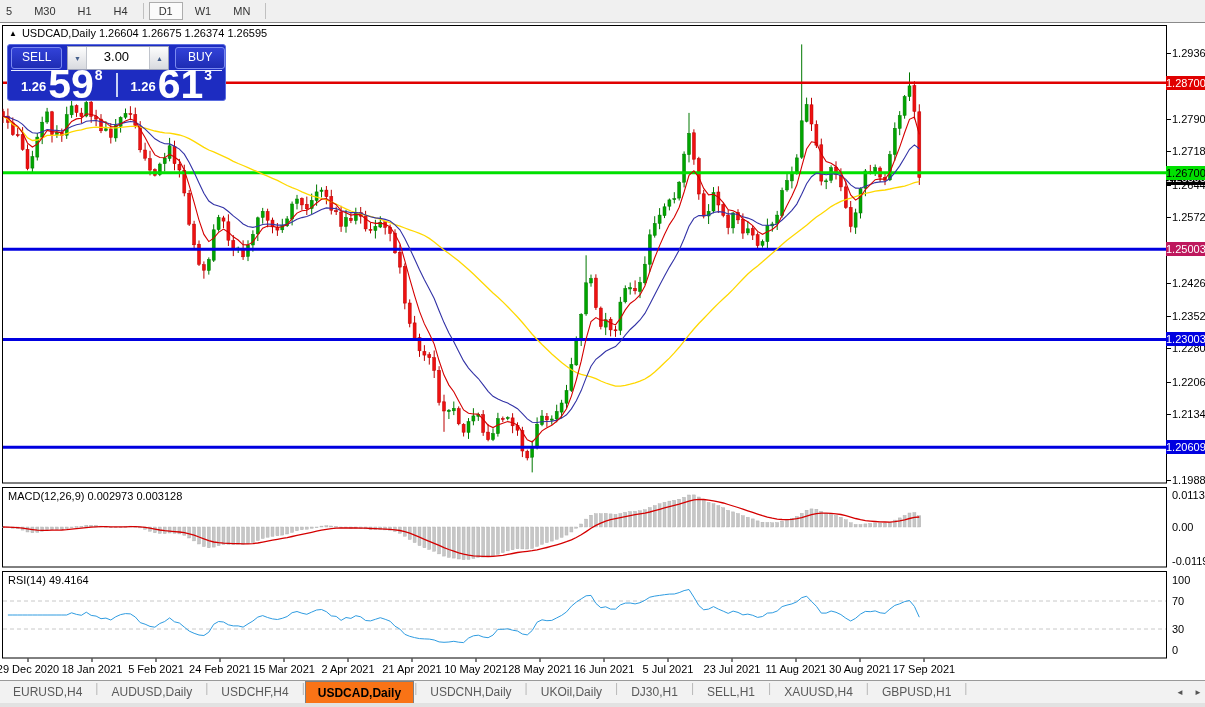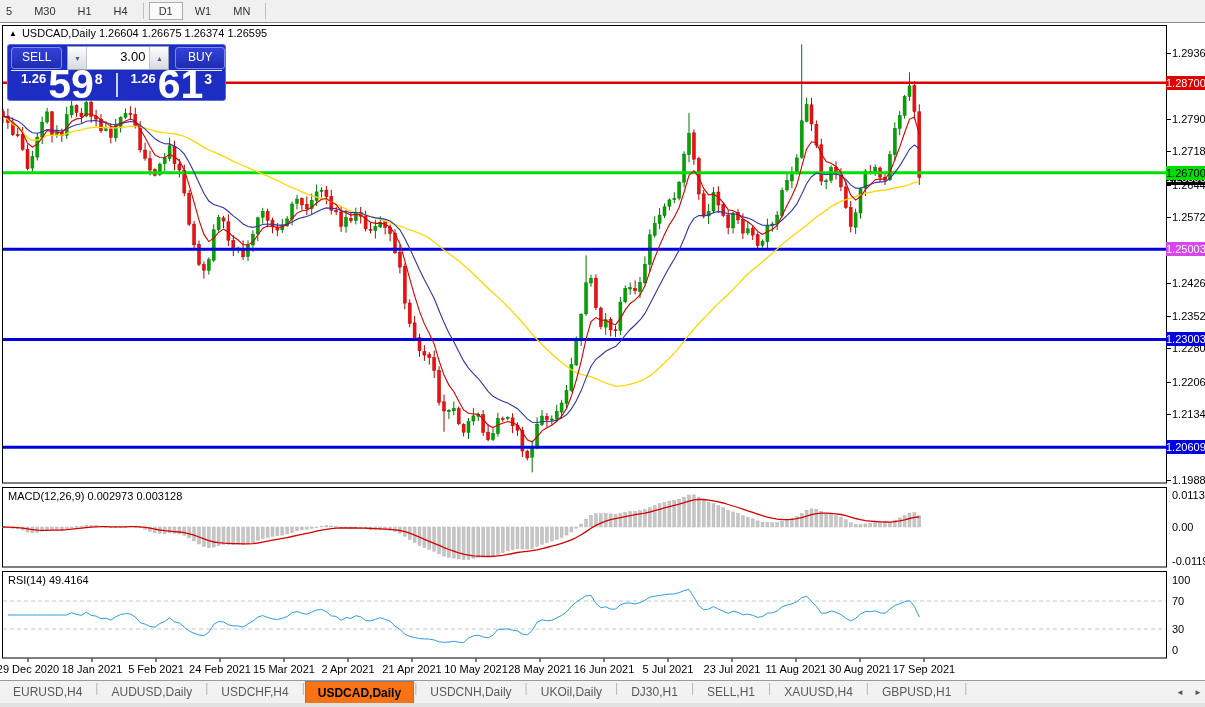--- a/index.html
+++ b/index.html
@@ -22,25 +22,25 @@
   #tp-row1{position:absolute;left:0;top:2px;width:100%;height:22px;display:flex;align-items:center;}
   .tp-btn{height:20px;line-height:19px;text-align:center;color:#fff;font-size:12px;
     background:linear-gradient(#3242d8,#1e2cb4);border:1px solid #7b8af0;border-radius:3px;cursor:pointer;}
   #sell-btn{width:52px;margin-left:3px;}
   #buy-btn{width:50px;margin-left:6px;}
   #tp-spin{display:flex;margin-left:5px;height:22px;border:1px solid #9aa0b8;background:#fff;}
   .spin-btn{width:18px;background:linear-gradient(#fdfdfd,#d8dadf);display:flex;align-items:center;
     justify-content:center;font-size:7px;color:#45608c;cursor:pointer;}
   #spin-dn{border-right:1px solid #c0c4cc;}
   #spin-up{border-left:1px solid #c0c4cc;}
-  #vol-field{width:58px;background:#fff;color:#000;font-size:13px;text-align:right;
+  #vol-field{width:58px;background:#fff;color:#000;font-size:13px;text-align:center;
     padding:2px 4px 0 0;border:none;}
   .tp-underline{position:absolute;top:25px;height:1px;background:#e8ecff;}
   #tp-row2{position:absolute;left:0;top:26px;width:100%;height:28px;display:flex;}
-  .tp-price{flex:1;display:flex;justify-content:center;color:#fff;padding-bottom:2px;}
+  .tp-price{flex:1;display:flex;align-items:flex-end;justify-content:center;color:#fff;padding-bottom:2px;}
   .tp-price .small{font-size:13px;font-weight:bold;margin:0 2px 3px 0;}
   .tp-price .big{font-size:41px;font-weight:bold;line-height:26px;}
   .tp-price .sup{font-size:14px;font-weight:bold;margin:0 0 14px 1px;}
   #tp-div{width:2px;background:#c9d2f4;margin:2px 0;}
   
   .ptick{position:absolute;left:1172px;width:33px;height:13px;font-size:11px;color:#000;z-index:1;}
   .pdash{position:absolute;left:1167px;width:4px;height:1px;background:#000;z-index:1;}
   .line-label{position:absolute;left:1166px;width:39px;height:14px;font-size:11px;
     text-align:center;line-height:14px;z-index:3;}
   .cur-label{z-index:2;}
@@ -748,21 +748,21 @@
     <div class="pdash" style="top: 348.495px;"></div>
     <div class="ptick" style="top: 375.829px;">1.22060</div>
     <div class="pdash" style="top: 381.829px;"></div>
     <div class="ptick" style="top: 408.261px;">1.21340</div>
     <div class="pdash" style="top: 414.261px;"></div>
     <div class="ptick" style="top: 474.027px;">1.19880</div>
     <div class="pdash" style="top: 480.027px;"></div>
     <div class="line-label cur-label" style="top: 170.55px; background: rgb(0, 0, 0); color: rgb(255, 255, 255);">1.26595</div>
     <div class="line-label" style="top: 75.7297px; background: rgb(224, 0, 0); color: rgb(255, 255, 255);">1.28700</div>
     <div class="line-label" style="top: 165.82px; background: rgb(0, 224, 0); color: rgb(0, 0, 0);">1.26700</div>
-    <div class="line-label" style="top: 242.261px; background: #d946ef; color: rgb(255, 255, 255);">1.25003</div>
+    <div class="line-label" style="top: 242.261px; background: #be185d; color: rgb(255, 255, 255);">1.25003</div>
     <div class="line-label" style="top: 332.351px; background: rgb(0, 0, 224); color: rgb(255, 255, 255);">1.23003</div>
     <div class="line-label" style="top: 440.189px; background: rgb(0, 0, 224); color: rgb(255, 255, 255);">1.20609</div>
     <div class="iatick" style="top: 489.028px;">0.01135</div>
     <div class="iatick" style="top: 521px;">0.00</div>
     <div class="iatick" style="top: 554.521px;">-0.01190</div>
     <div class="iatick" style="top: 574px;">100</div>
     <div class="iatick" style="top: 595px;">70</div>
     <div class="iatick" style="top: 623px;">30</div>
     <div class="iatick" style="top: 644px;">0</div>
   </div>

